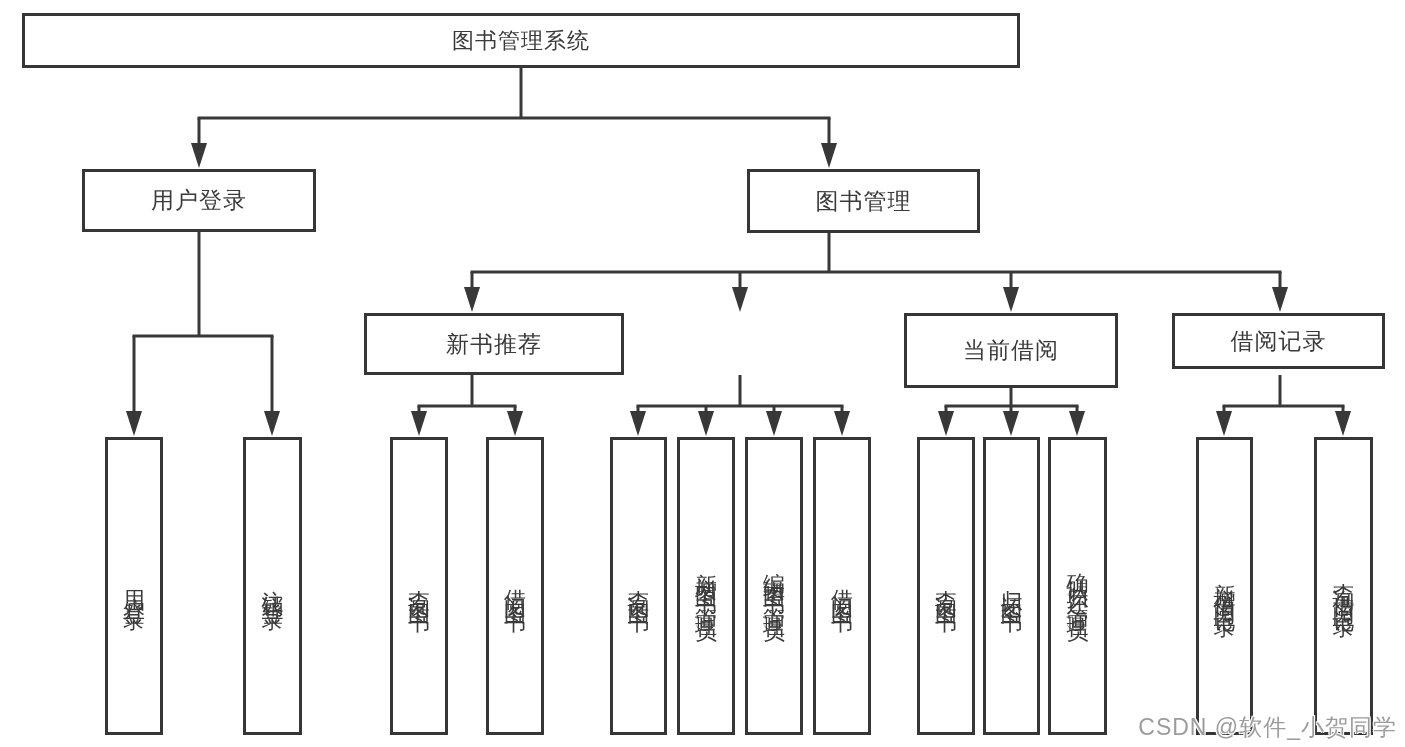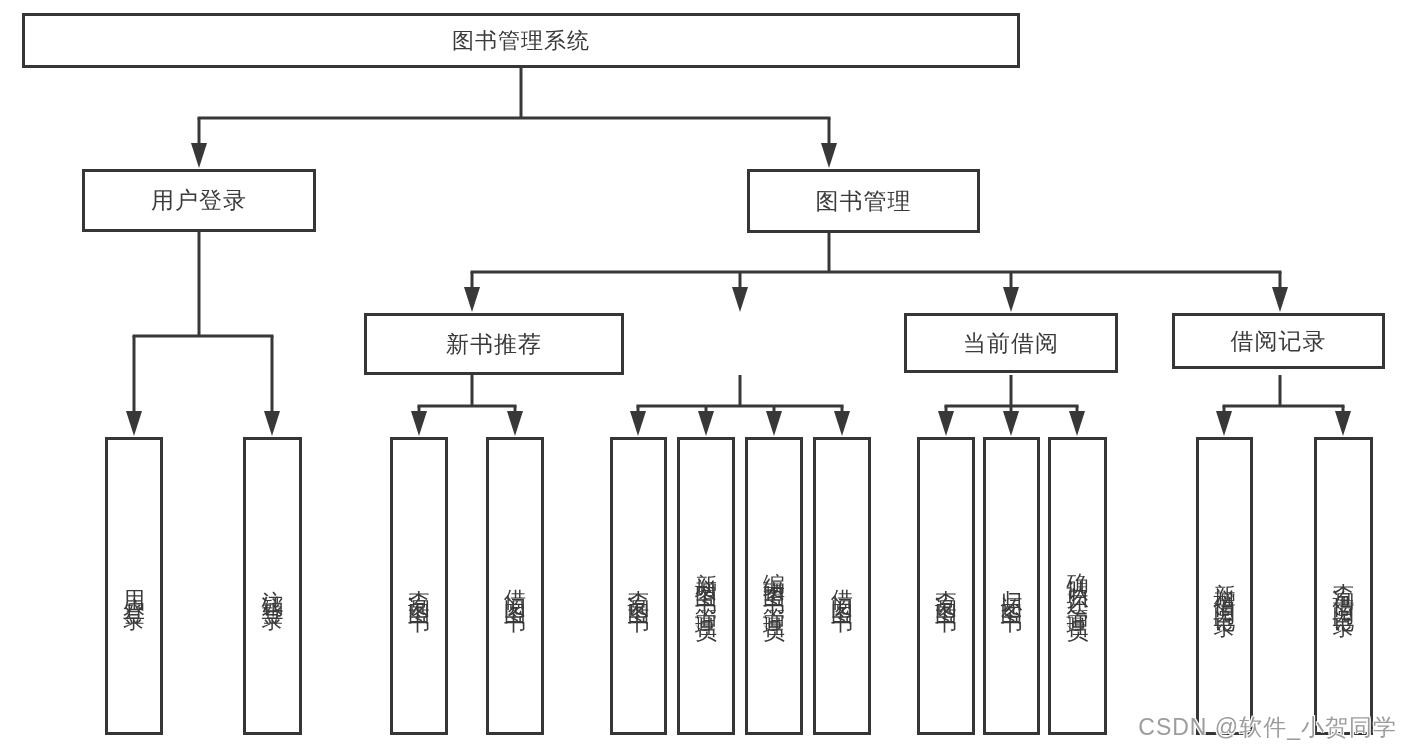--- a/index.html
+++ b/index.html
@@ -146,21 +146,21 @@
   <div class="node h" style="left:82px; top:169px; width:234px; height:63px;">
     <span>用户登录</span>
   </div>
   <div class="node h" style="left:712px; top:169px; width:233px; height:64px;margin-left:35px;">
     <span>图书管理</span>
   </div>
 
   <div class="node h" style="left:364px; top:313px; width:260px; height:62px;">
     <span>新书推荐</span>
   </div>
-  <div class="node h" style="left:904px; top:313px; width:214px; height:60px;">
+  <div class="node h" style="left:904px; top:313px; width:214px; height:75px;">
     <span>当前借阅</span>
   </div>
   <div class="node h" style="left:1172px; top:313px; width:213px; height:56px;">
     <span>借阅记录</span>
   </div>
 
   <div class="node v" style="left:105px; top:437px; width:58px; height:298px;">
     <span>用户登录</span>
   </div>
   <div class="node v" style="left:243px; top:437px; width:59px; height:298px;">

